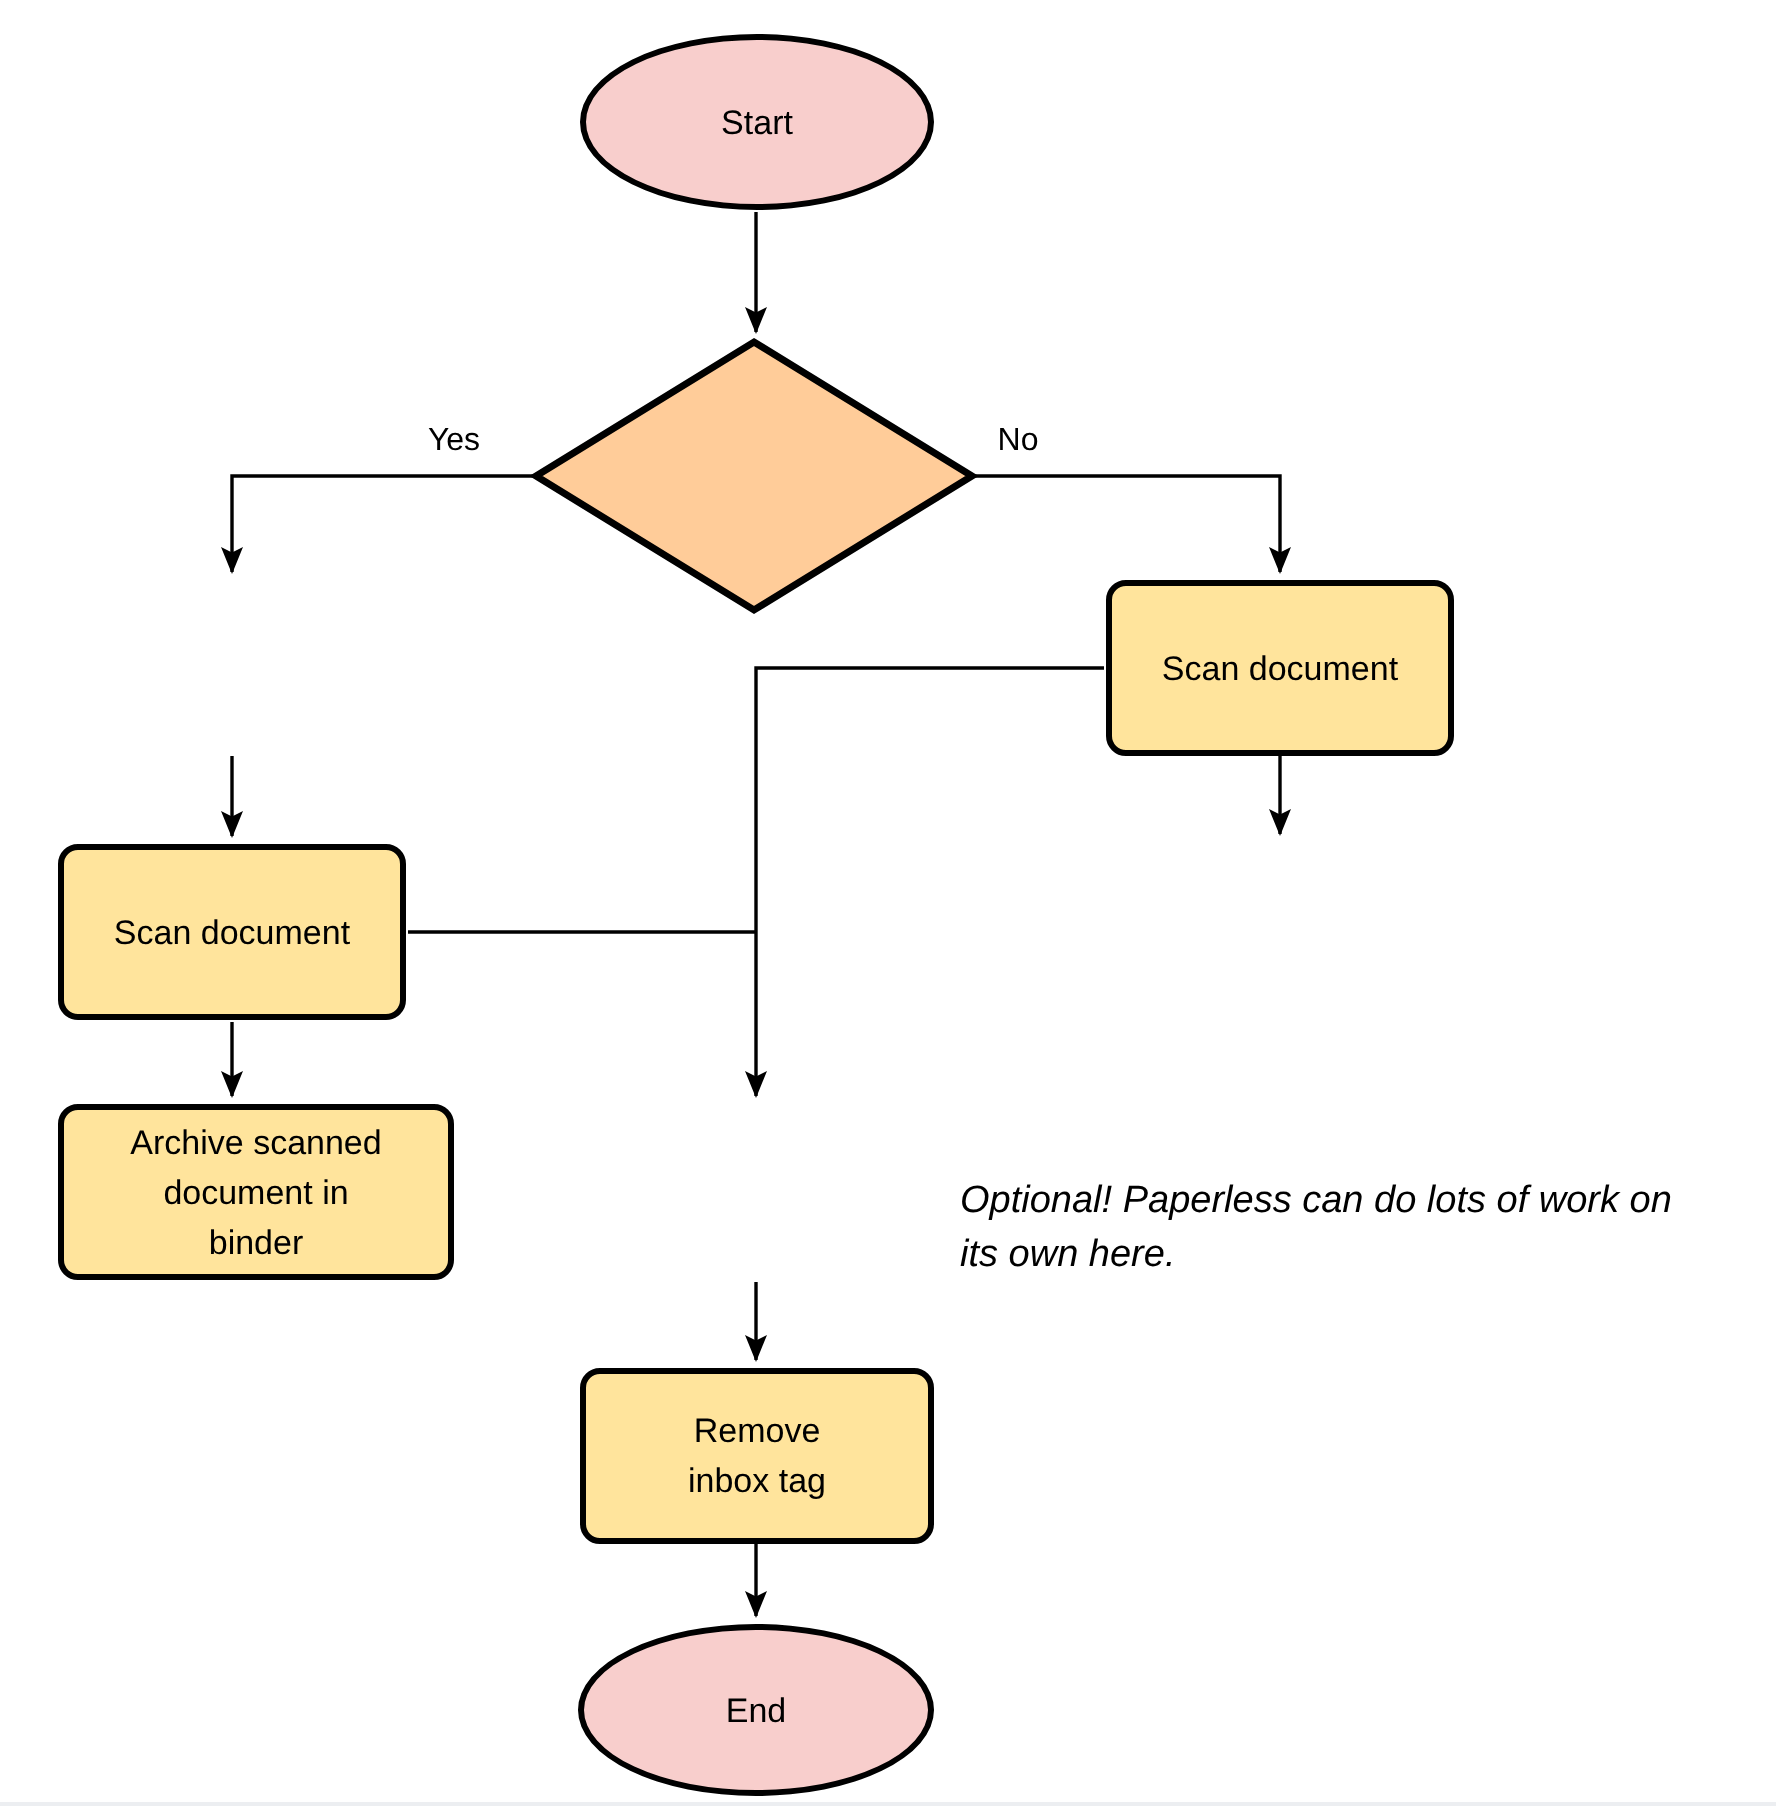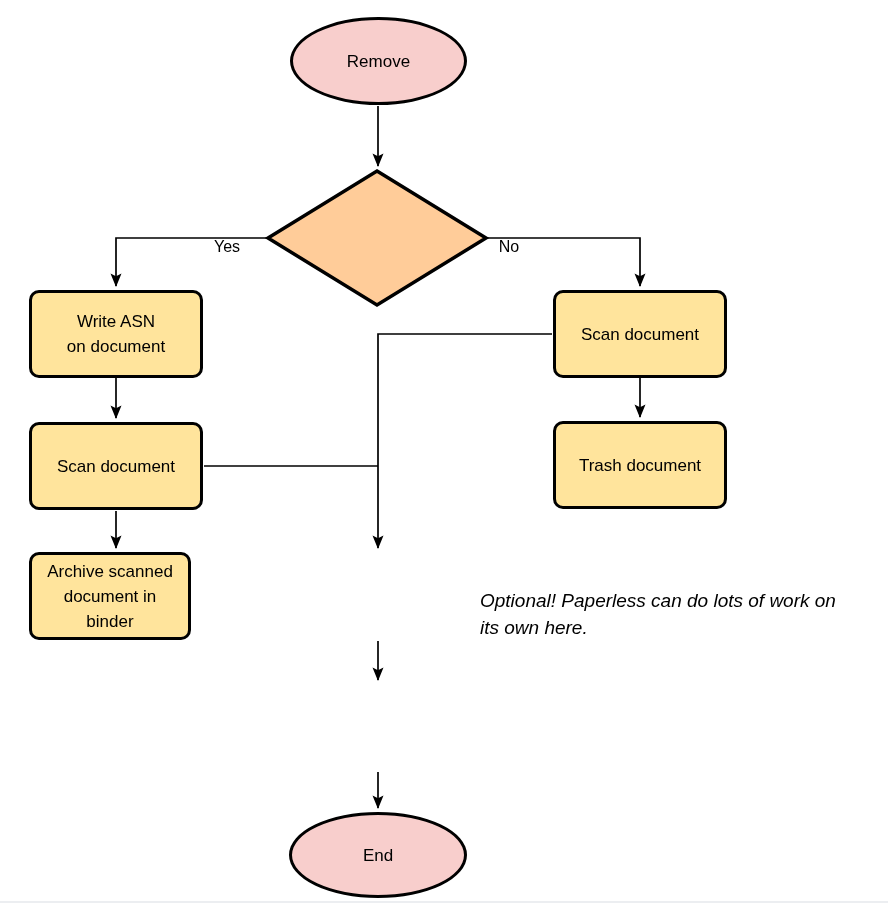--- a/index.html
+++ b/index.html
@@ -46,21 +46,20 @@
     justify-content: center;
     text-align: center;
     font-size: 17px;
     line-height: 25px;
   }
   .edge-label {
     position: absolute;
     font-size: 16px;
     line-height: 17px;
     text-align: center;
-    margin-top: 26px;
   }
   .annotation {
     position: absolute;
     left: 480px;
     top: 587px;
     width: 410px;
     font-size: 19px;
     font-style: italic;
     line-height: 27px;
     white-space: pre-line;
@@ -94,53 +93,50 @@
       <path d="M552,334 L378,334 L378,548" marker-end="url(#arrowhead)"></path>
       <path d="M204,466 L378,466"></path>
       <path d="M378,641 L378,680" marker-end="url(#arrowhead)"></path>
       <path d="M378,772 L378,808" marker-end="url(#arrowhead)"></path>
     </g>
 
     <polygon points="377,171 486,238 377,305 268,238" style="fill:var(--decision_fill,#FFCC99); stroke:var(--stroke,#000000); stroke-width:3.5; stroke-linejoin:miter;"></polygon>
   </svg>
 
   <div class="node terminal" style="left:290px; top:17px; width:177px; height:88px;">
-    <span class="label">Remove</span>
+    <span class="label">Start</span>
   </div>
 
 
   <div class="edge-label" style="left:205px; top:212px; width:44px;">Yes</div>
   <div class="edge-label" style="left:489px; top:212px; width:40px;">No</div>
 
-  <div class="node process" style="left:29px; top:290px; width:174px; height:88px;">
-    <span class="label">Write ASN
-on document</span>
-  </div>
 
   <div class="node process" style="left:29px; top:422px; width:174px; height:88px;">
     <span class="label">Scan document</span>
   </div>
 
-  <div class="node process" style="left:29px; top:552px; width:162px; height:88px;">
+  <div class="node process" style="left:29px; top:552px; width:198px; height:88px;">
     <span class="label">Archive scanned
 document in
 binder</span>
   </div>
 
   <div class="node process" style="left:553px; top:290px; width:174px; height:88px;">
     <span class="label">Scan document</span>
   </div>
 
-  <div class="node process" style="left:553px; top:421px; width:174px; height:88px;">
-    <span class="label">Trash document</span>
-  </div>
 
 
   <div class="annotation">Optional! Paperless can do lots of work on
 its own here.</div>
 
+  <div class="node process" style="left:290px; top:684px; width:177px; height:88px;">
+    <span class="label">Remove
+inbox tag</span>
+  </div>
 
   <div class="node terminal" style="left:289px; top:812px; width:178px; height:86px;">
     <span class="label">End</span>
   </div>
 
   <div class="page-divider"></div>
 </div>
 
 </body></html>

